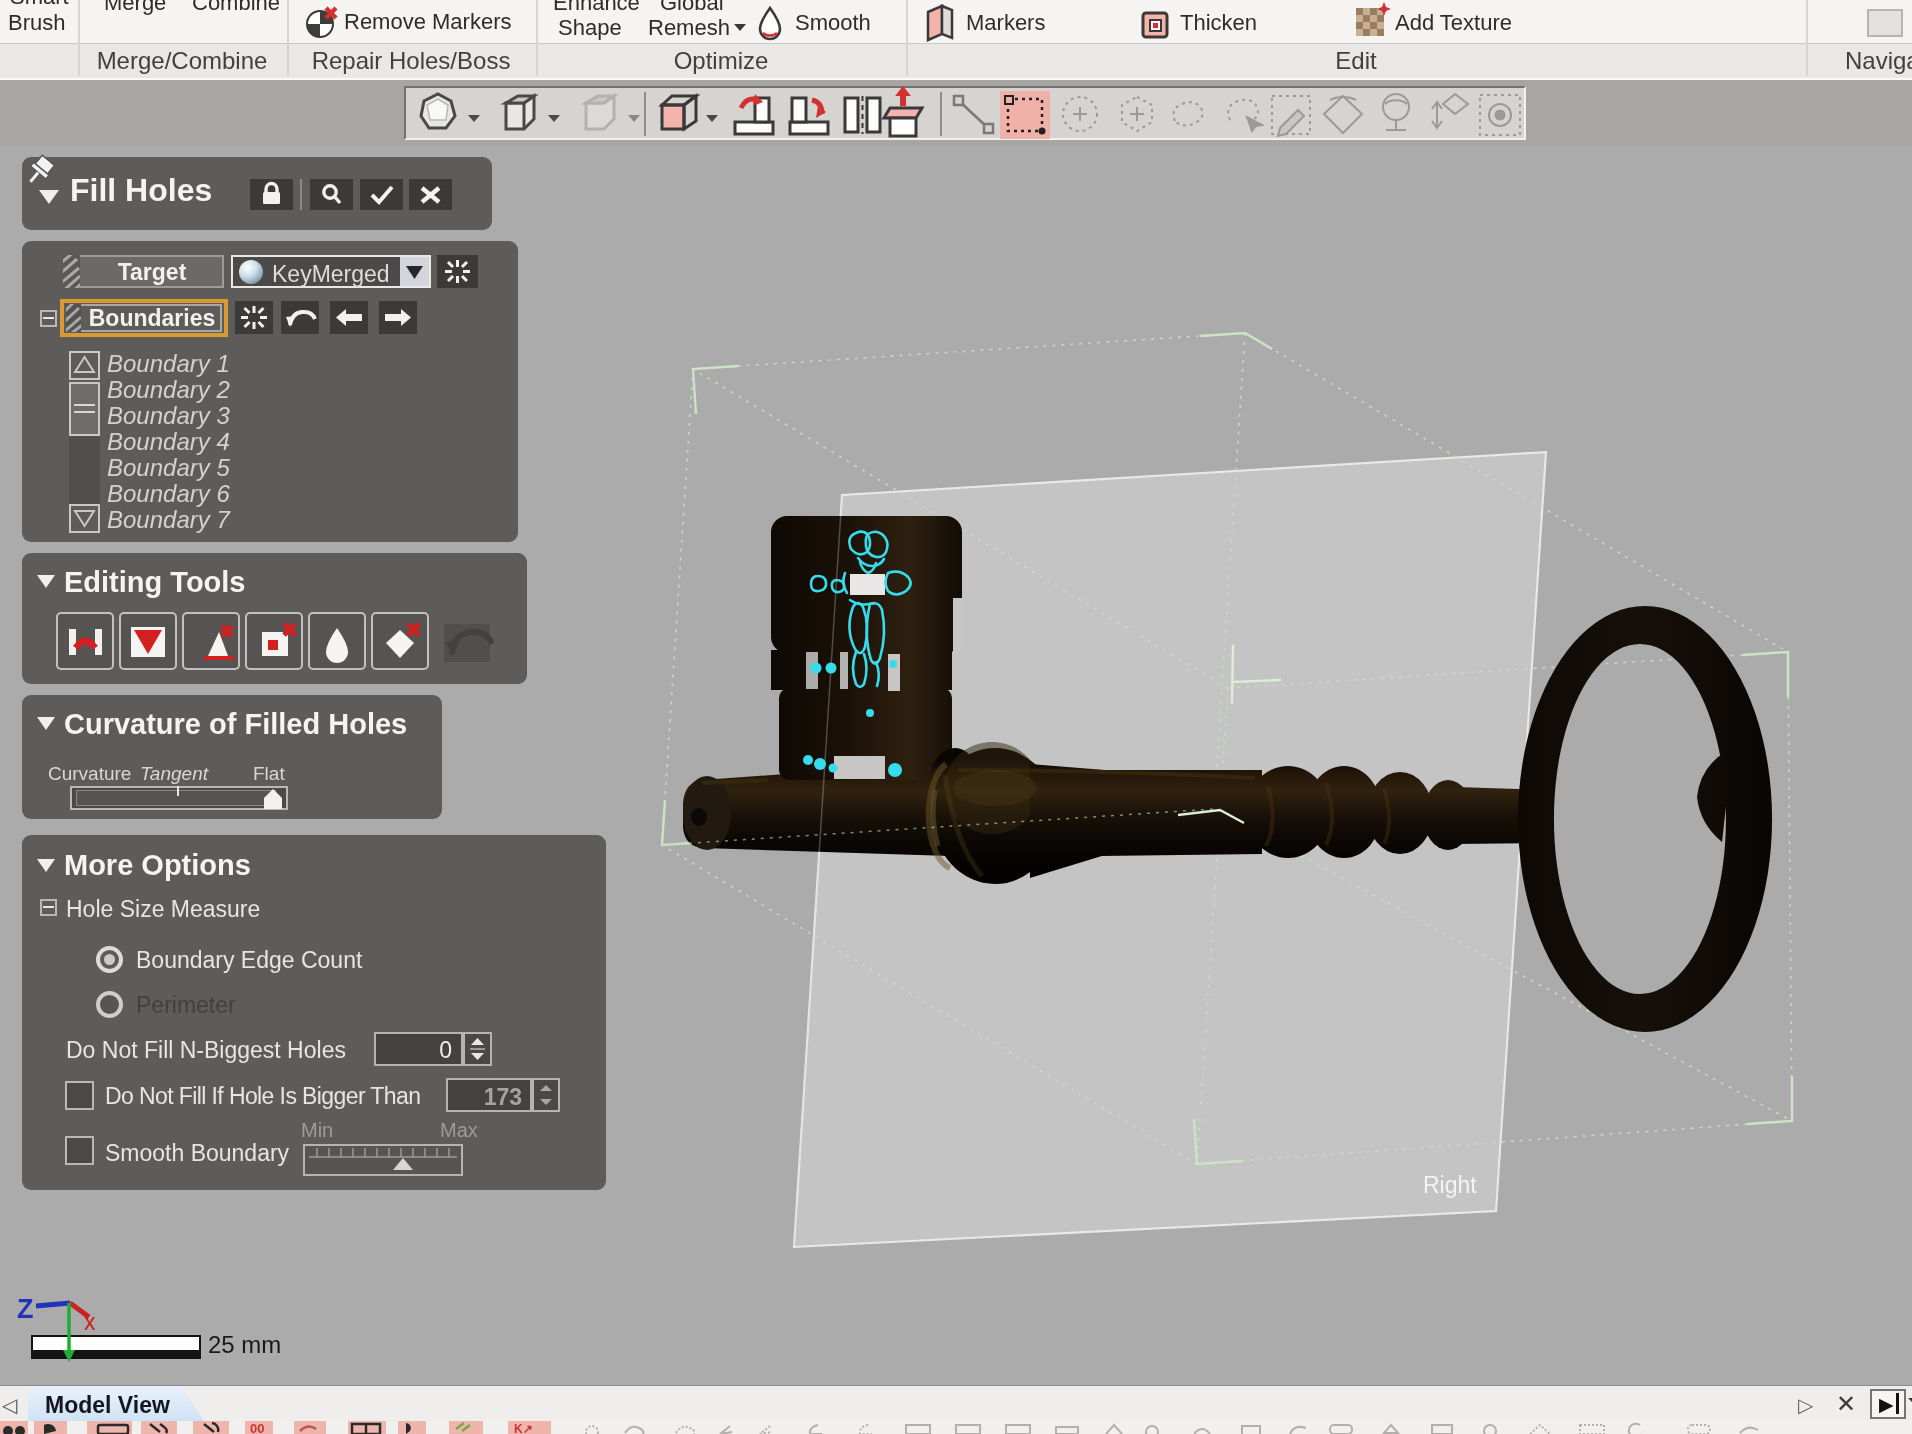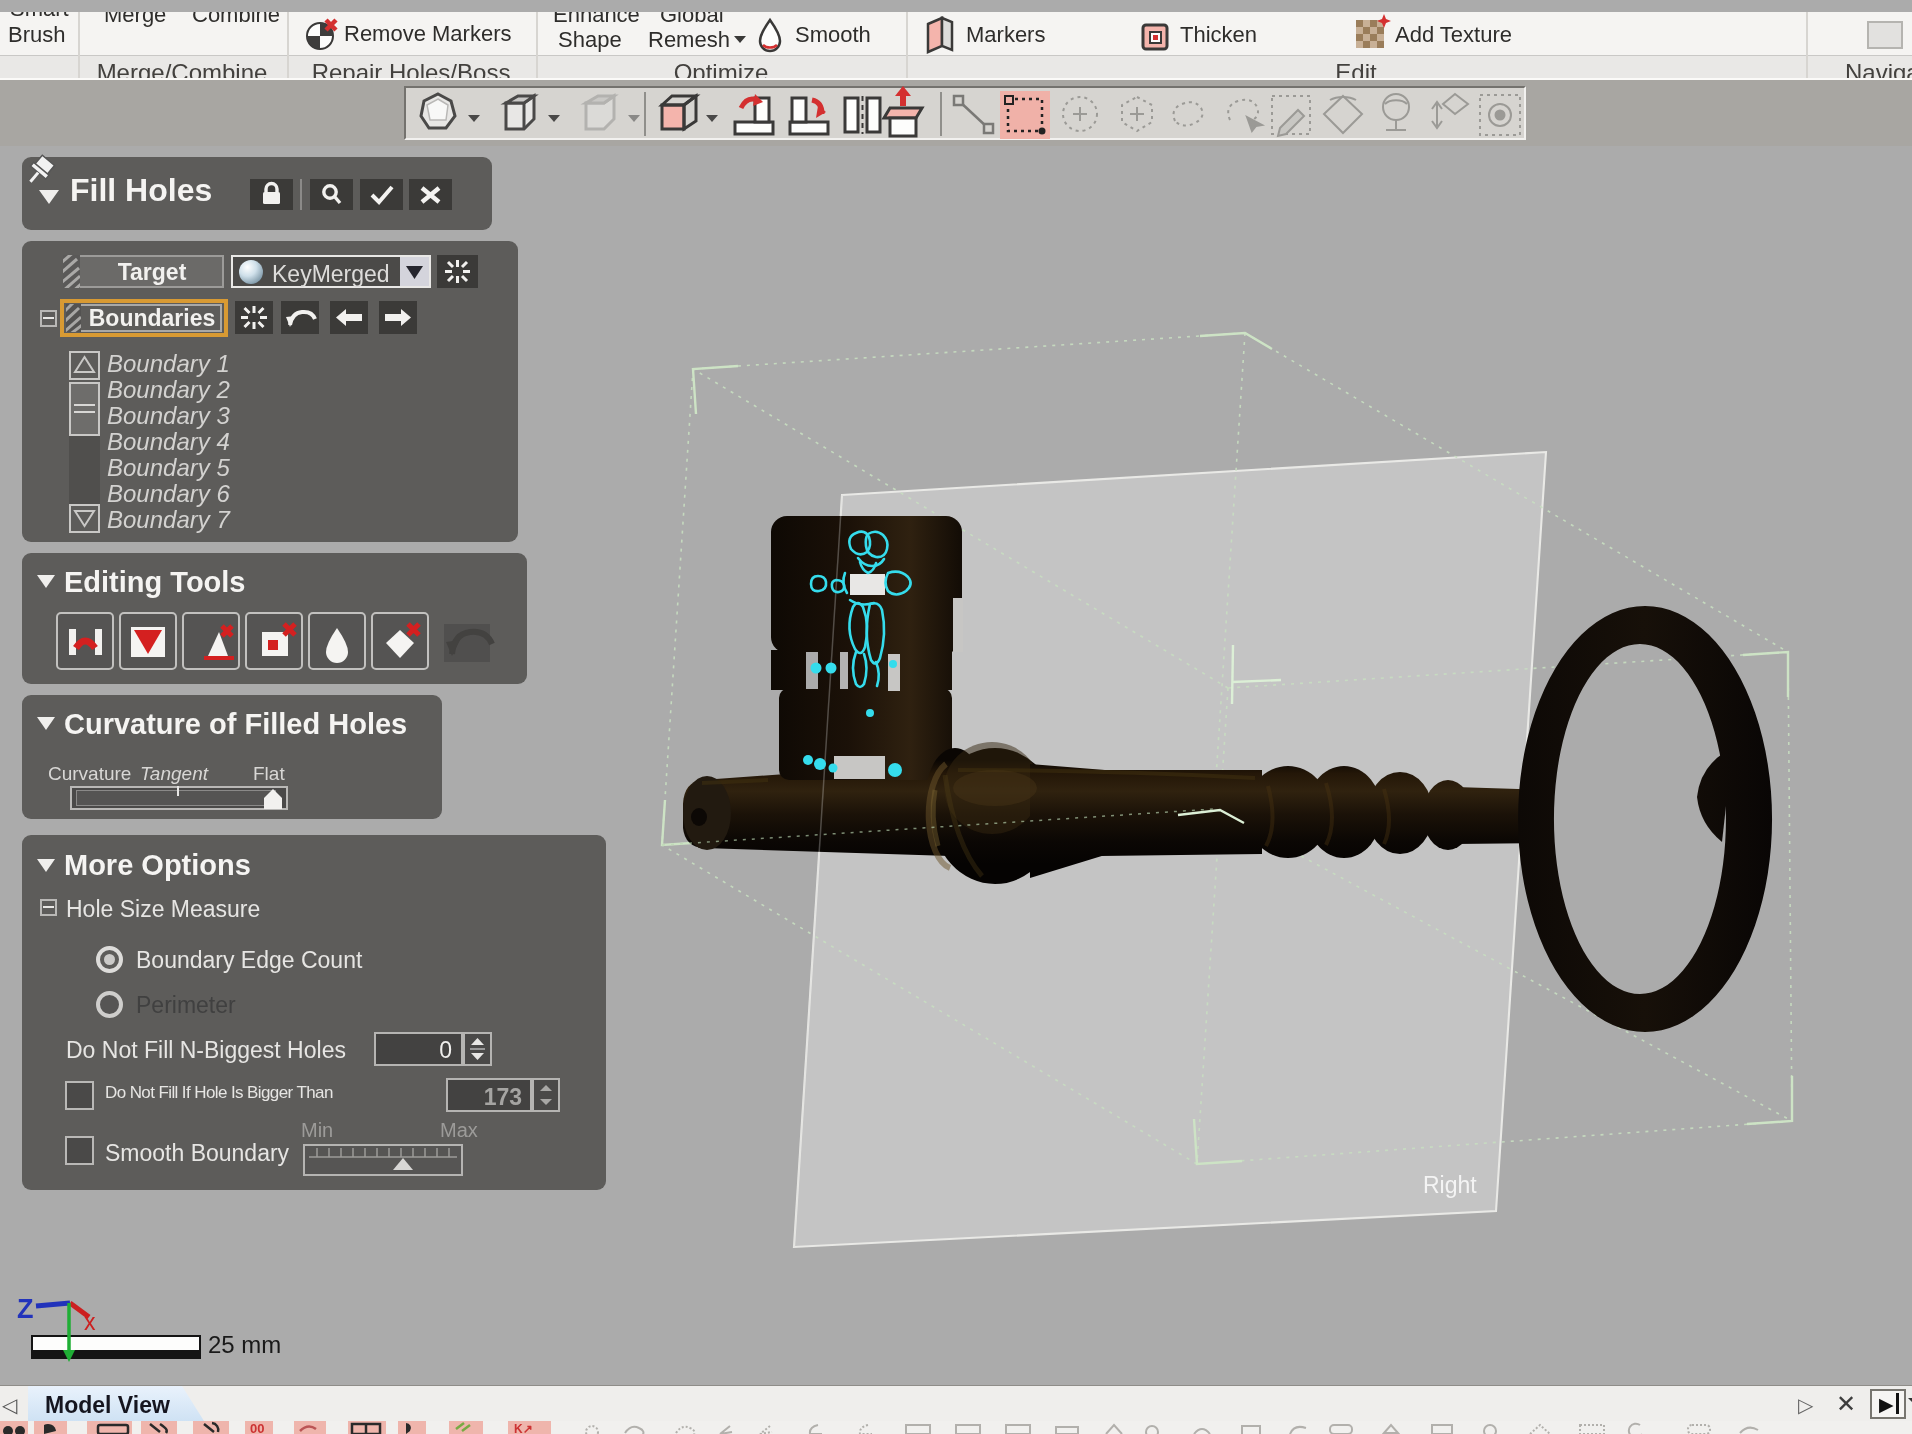--- a/index.html
+++ b/index.html
@@ -1,19 +1,19 @@
 <!DOCTYPE html>
 <html><head>
 <meta charset="utf-8">
 <style>
 * { margin:0; padding:0; box-sizing:border-box; }
 html,body { width:1912px; height:1434px; overflow:hidden; background:#ababab;
   font-family:"Liberation Sans", sans-serif; }
 .abs { position:absolute; }
-#ribbon { position:absolute; left:0; top:12px; width:1912px; height:78px; background:#f5f4f2; overflow:hidden;text-align:center; }
+#ribbon { position:absolute; left:0; top:0; width:1912px; height:78px; background:#f5f4f2; overflow:hidden;text-align:center; }
 #ribrow2 { position:absolute; left:0; top:43px; width:1912px; height:35px; background:#e9e8e6; border-top:1px solid #c9c8c6; }
 .rsep { position:absolute; top:0; width:2px; height:76px; background:#d7d5d1; }
 .rlbl { position:absolute; font-size:22px; color:#2e2d2b; white-space:nowrap; }
 .glbl { position:absolute; top:47px; font-size:24px; color:#43413e; white-space:nowrap; transform:translateX(-50%); }
 #toolbar { position:absolute; left:0; top:78px; width:1912px; height:68px; background:#a8a6a2; border-top:2px solid #fbfaf8; }
 #tbpanel { position:absolute; left:404px; top:86px; width:1122px; height:54px; background:#d6d4d0;
   border-top:2px solid #74726e; border-left:2px solid #74726e; border-bottom:2px solid #f2f1ef; border-right:2px solid #f2f1ef; }
 .pnl { position:absolute; background:#5d5c5a; border-radius:9px; }
 .dbtn { position:absolute; background:#3b3a38; }
 #tabbar { position:absolute; left:0; top:1385px; width:1912px; height:36px; background:#efeeec; border-top:1px solid #8f8d89; }
@@ -536,21 +536,21 @@
   <div class="abs" style="left:66px; top:1037px; font-size:23px; color:#e6e5e3;">Do Not Fill N-Biggest Holes</div>
   <div class="abs" style="left:374px; top:1032px; width:89px; height:34px; background:#434241; border:2px solid #b5b4b2;"></div>
   <div class="abs" style="left:374px; top:1037px; width:78px; text-align:right; font-size:23px; color:#f0efed;">0</div>
   <div class="abs" style="left:463px; top:1032px; width:29px; height:34px; background:#4a4948; border:2px solid #b5b4b2;"></div>
   <svg class="abs" style="left:463px; top:1032px;" width="29" height="34">
     <polygon points="14.5,6 21,13 8,13" fill="#e8e7e5"></polygon>
       <rect x="7" y="16" width="15" height="2" fill="#999"></rect>
       <polygon points="14.5,28 21,21 8,21" fill="#e8e7e5"></polygon>
   </svg>
   <div class="abs" style="left:65px; top:1081px; width:29px; height:29px; background:#4a4948; border:2px solid #b9b8b6;"></div>
-  <div class="abs" style="left:105px; top:1083px; font-size:17px; letter-spacing:-0.6px; color:#e6e5e3;">Do Not Fill If Hole Is Bigger Than</div>
+  <div class="abs" style="left:105px; top:1083px; font-size:23px; letter-spacing:-0.6px; color:#e6e5e3;">Do Not Fill If Hole Is Bigger Than</div>
   <div class="abs" style="left:446px; top:1078px; width:86px; height:34px; background:#434241; border:2px solid #b5b4b2;"></div>
   <div class="abs" style="left:446px; top:1084px; width:76px; text-align:right; font-size:23px; color:#a5a4a2;font-weight:bold;">173</div>
   <div class="abs" style="left:532px; top:1078px; width:28px; height:34px; background:#4a4948; border:2px solid #b5b4b2;"></div>
   <svg class="abs" style="left:532px; top:1078px;" width="28" height="34">
     <polygon points="14,7 20,13 8,13" fill="#a8a7a5"></polygon>
       <polygon points="14,27 20,21 8,21" fill="#a8a7a5"></polygon>
   </svg>
   <div class="abs" style="left:65px; top:1136px; width:29px; height:29px; background:#4a4948; border:2px solid #b9b8b6;"></div>
   <div class="abs" style="left:105px; top:1140px; font-size:23px; color:#e6e5e3;">Smooth Boundary</div>
   <div class="abs" style="left:301px; top:1119px; font-size:20px; color:#9c9b99;">Min</div>

